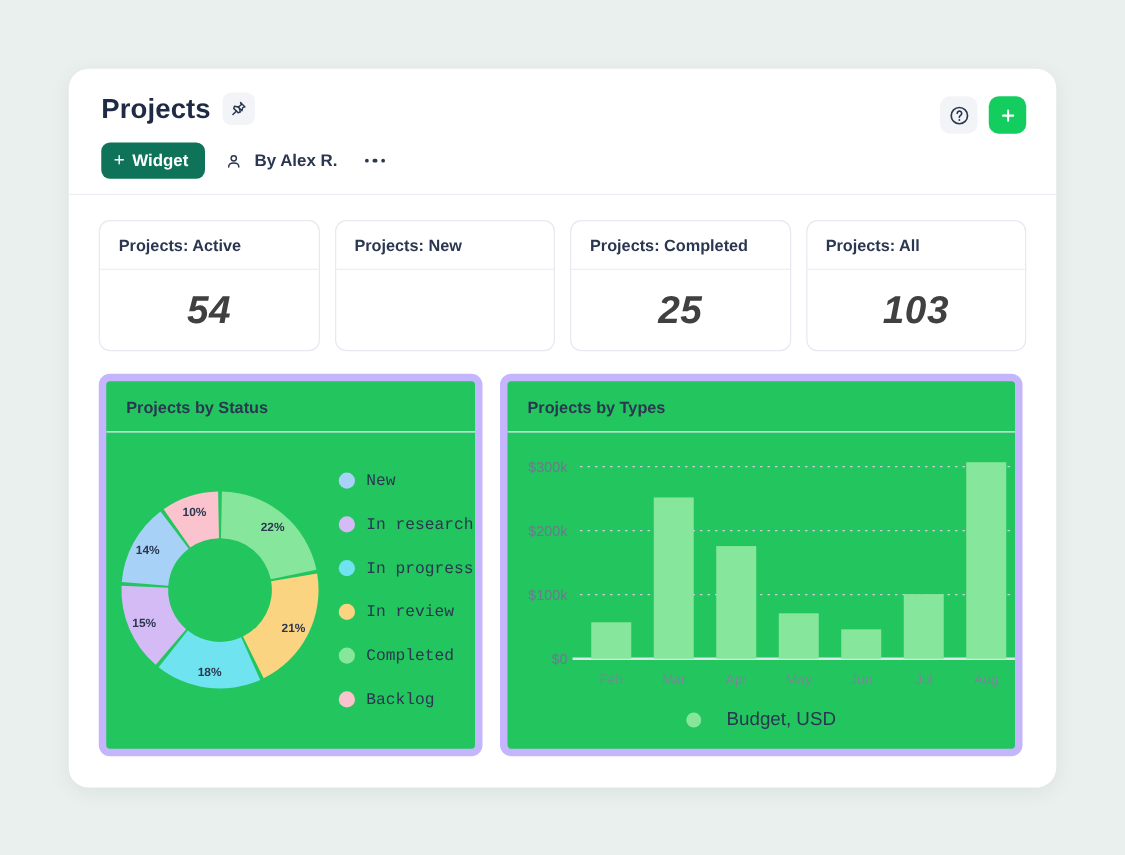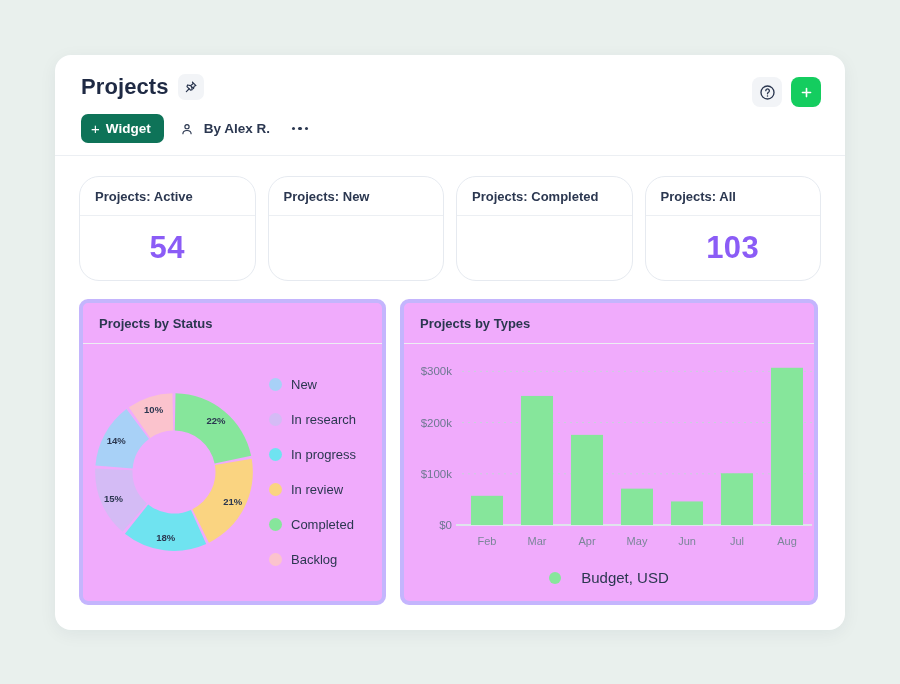--- a/index.html
+++ b/index.html
@@ -50,37 +50,37 @@
     width: 30px; height: 30px; border-radius: 8px; background: #14cd5f;
     display: flex; align-items: center; justify-content: center; cursor: pointer;
     color: #fff; font-size: 19px; line-height: 1; font-weight: 300;
   }
 
   
   .body { padding: 20px 24px 0 24px; }
 
   .kpi-row { display: flex; gap: 12px; }
   .kpi {
-    flex: 1; border: 1px solid #e6eaf0; border-radius: 20px; background: #fff; overflow: hidden;
+    flex: 1; border: 1px solid #e6eaf0; border-radius: 9px; background: #fff; overflow: hidden;
   }
   .kpi-head { padding: 12px 15px 11px; border-bottom: 1px solid #eceff3; font-size: 13px; font-weight: 700; color: #2b3750; white-space: nowrap; }
   .kpi-val { height: 64px; display: flex; align-items: center; justify-content: center;
-             font-size: 31px; font-weight: 700; color: #8b5cf6; letter-spacing: .5px; }
+             font-size: 31px; font-weight: 700; color: #404040; letter-spacing: .5px; font-style: italic; }
 
   .panels { display: flex; gap: 14px; margin-top: 18px; }
-  .panel { border: 4px solid #c4b5fd; border-radius: 9px; background: #f0abfc; overflow: hidden; }
+  .panel { border: 6px solid #c4b5fd; border-radius: 9px; background: #22c55e; overflow: hidden; }
   .panel-status { width: 307px; height: 306px; }
   .panel-types { width: 418px; height: 306px; }
   .panel-head { padding: 13px 16px 12px; border-bottom: 1px solid #eceff3; font-size: 13px; font-weight: 700; color: #2b3750; }
   .panel-body { position: relative; height: calc(100% - 43px); }
 
   
   .donut-wrap { display: flex; align-items: center; height: 100%; padding-left: 8px; }
   .donut { width: 166px; height: 166px; flex: none; }
-  .legend { margin-left: 12px; display: flex; flex-direction: column; gap: 20px; }
+  .legend { margin-left: 12px; display: flex; flex-direction: column; gap: 20px; font-family: Liberation Mono, monospace; }
   .legend-item { display: flex; align-items: center; gap: 9px; font-size: 13px; color: #2b3750; }
   .legend-dot { width: 13px; height: 13px; border-radius: 50%; flex: none; }
   .donut-lbl { font-size: 11.5px; font-weight: 700; fill: #2b3750; font-family: "Liberation Sans", sans-serif; }
 
   
   .bar-area { position: relative; width: 100%; height: 100%; }
   .bar-legend { position: absolute; bottom: 13px; left: 0; right: 0; display: flex; align-items: center; justify-content: center; gap: 20px;
                 font-size: 15px; color: #2b3750; }
   .bar-legend .legend-dot { width: 12px; height: 12px; }
   .ax-lbl { font-size: 11px; fill: #7b8699; font-family: "Liberation Sans", sans-serif; }
@@ -147,20 +147,21 @@
       <div class="kpi-row">
         <div class="kpi">
           <div class="kpi-head">Projects: Active</div>
           <div class="kpi-val">54</div>
         </div>
         <div class="kpi">
           <div class="kpi-head">Projects: New</div>
         </div>
         <div class="kpi">
           <div class="kpi-head">Projects: Completed</div>
+          <div class="kpi-val">25</div>
         </div>
         <div class="kpi">
           <div class="kpi-head">Projects: All</div>
           <div class="kpi-val">103</div>
         </div>
       </div>
 
       <div class="panels">
 
         <div class="panel panel-status">

